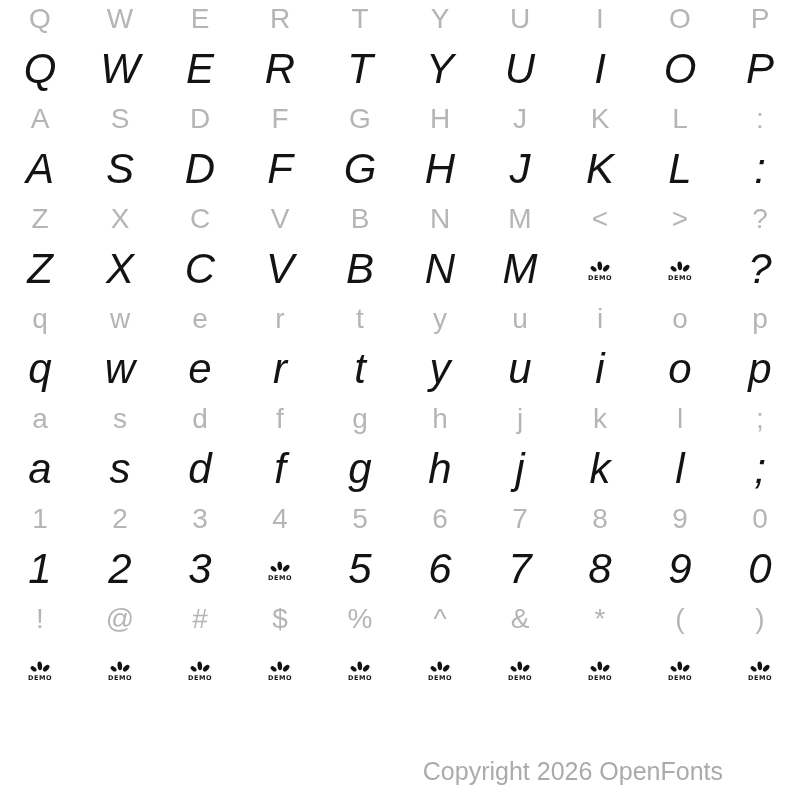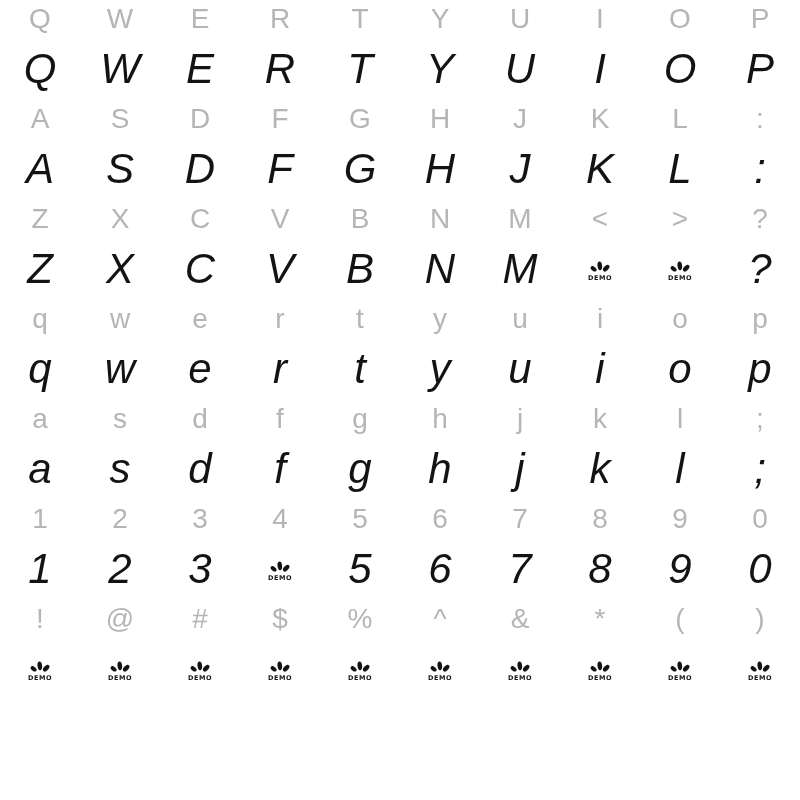--- a/index.html
+++ b/index.html
@@ -350,13 +350,14 @@
             <g fill="currentColor">
               <ellipse cx="4.6" cy="7.8" rx="2.0" ry="3.4" transform="rotate(-52 4.6 7.8)"></ellipse>
               <ellipse cx="10.8" cy="4.8" rx="2.3" ry="4.4" transform="rotate(-6 10.8 4.8)"></ellipse>
               <ellipse cx="17.2" cy="7.2" rx="2.3" ry="4.0" transform="rotate(44 17.2 7.2)"></ellipse>
             </g>
           </svg>
           <span class="demo-label">DEMO</span>
         </span>
       </div>
     </div>
+  <div class="copyright">Copyright 2026 OpenFonts</div>
 </div>
 
 </body></html>

